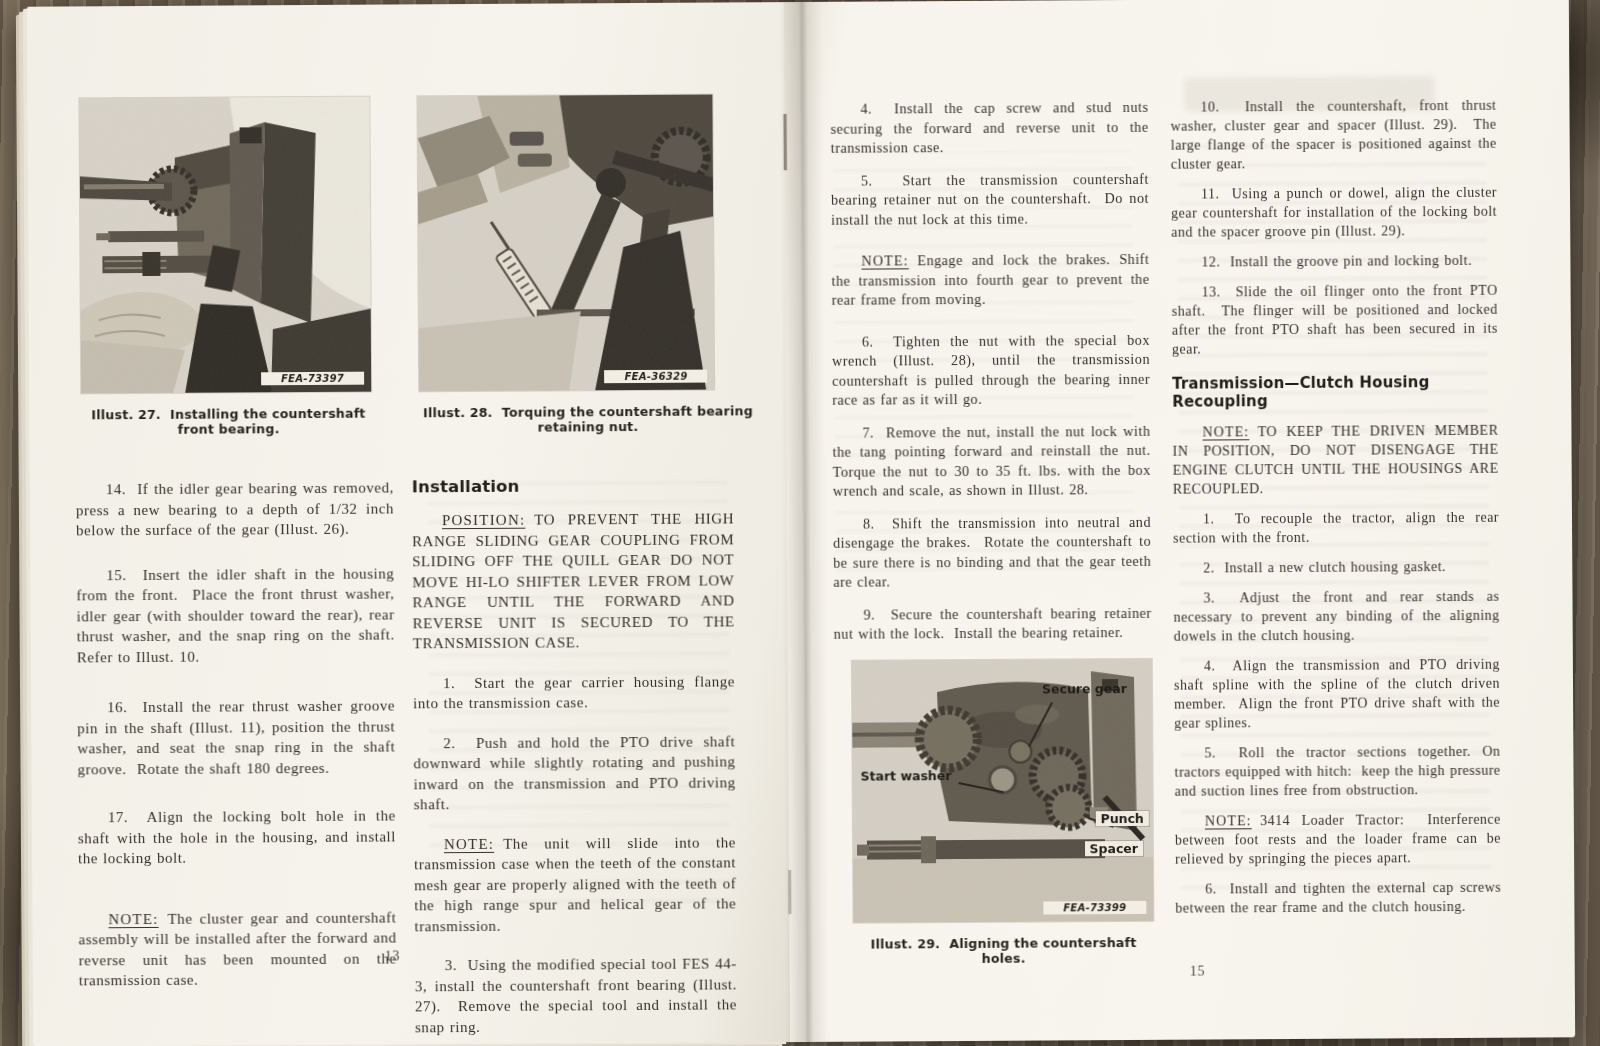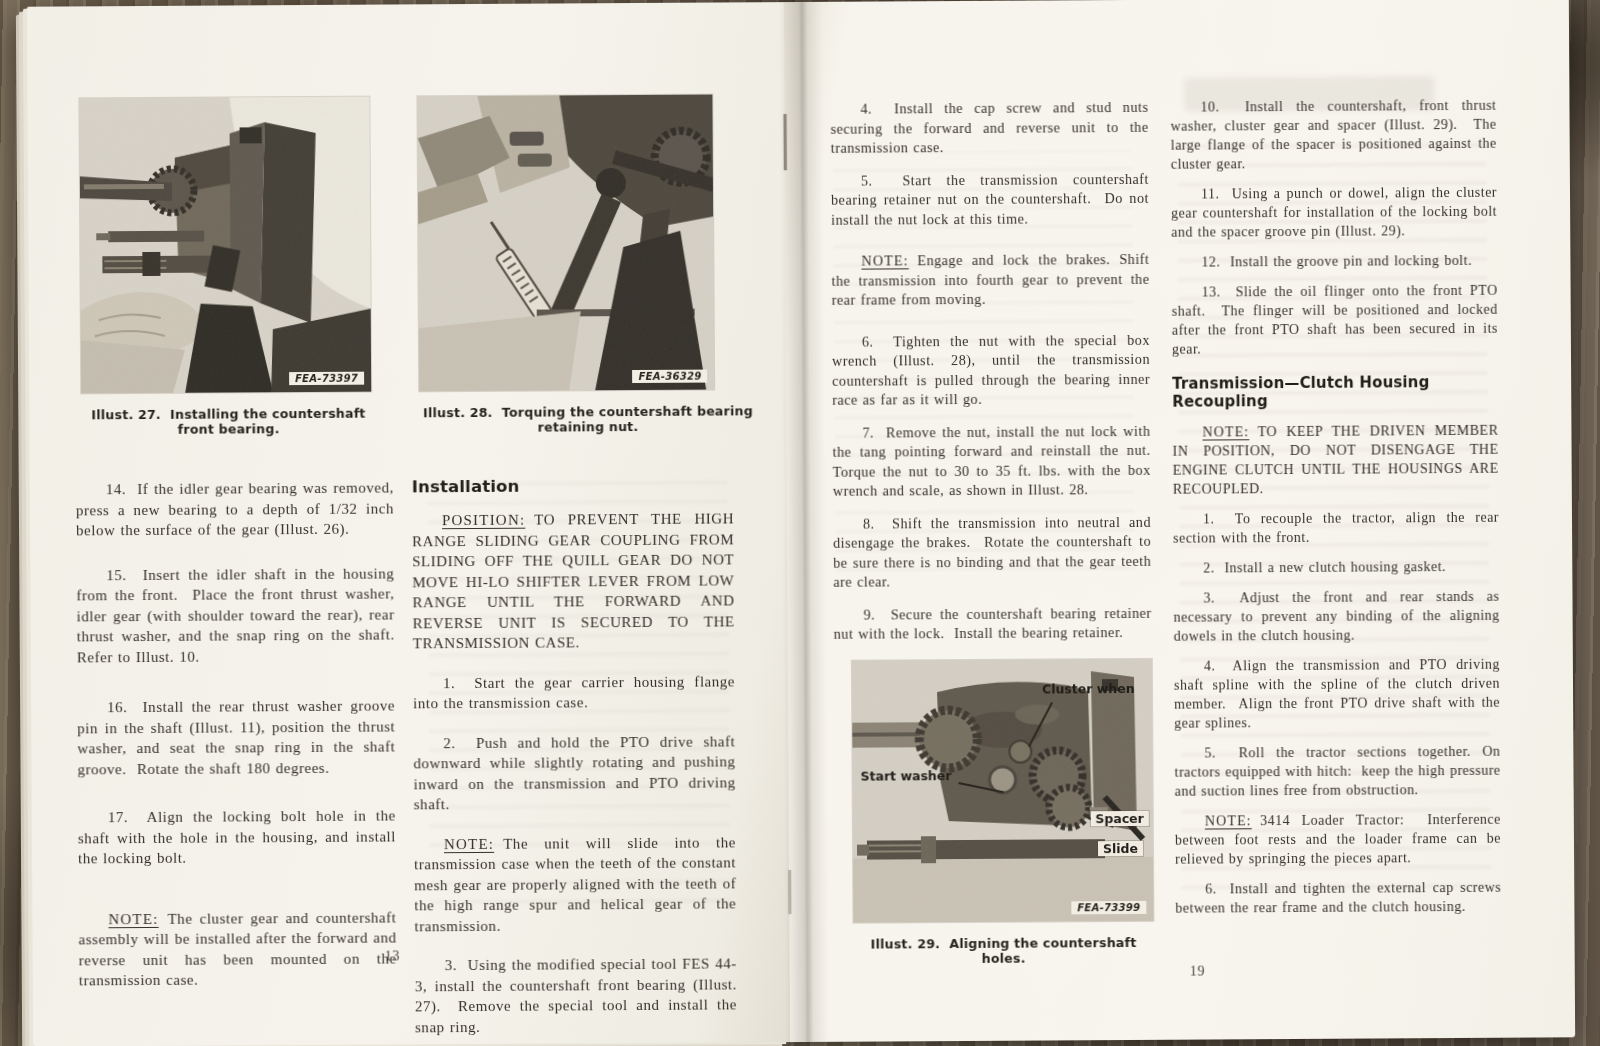--- a/index.html
+++ b/index.html
@@ -79,21 +79,21 @@
   .figures-row{display:flex;gap:44px;margin:92px 30px 0 52px;}
   .photo{
     position:relative;background:#d8d4cb;overflow:hidden;
     filter:sepia(.06) contrast(.97);
     box-shadow:0 0 0 1px rgba(120,112,96,.25);
   }
   .photo svg{position:absolute;inset:0;width:100%;height:100%;}
   .photo-tag{
     position:absolute;right:7px;bottom:7px;background:#f1efe7;color:#211f1a;
     font-family:"DejaVu Sans", sans-serif;font-style:italic;font-weight:bold;
-    font-size:10px;padding:1px 6px;letter-spacing:.03em;z-index:3;
+    font-size:10px;padding:1px 20px;letter-spacing:.03em;z-index:3;
   }
   figcaption{
     font-family:"DejaVu Sans", sans-serif;font-weight:bold;color:#26231d;
     font-size:12.5px;text-align:center;margin-top:14px;letter-spacing:.02em;
     white-space:pre-wrap;
   }
   .photo-label{
     position:absolute;font-family:"DejaVu Sans", sans-serif;font-weight:bold;
     font-size:12.5px;color:#1d1b15;z-index:3;white-space:nowrap;
   }
@@ -257,24 +257,24 @@
               <rect x="4" y="184" width="12" height="11" fill="#6e675b"></rect>
               <filter id="g29">
                   <feTurbulence type="fractalNoise" baseFrequency="0.9" numOctaves="2"></feTurbulence>
                   <feColorMatrix type="matrix" values="0 0 0 0 .35 0 0 0 0 .33 0 0 0 0 .29 0 0 0 .22 0"></feColorMatrix>
                 </filter>
               <rect width="300" height="262" filter="url(#g29)" opacity=".5"></rect>
             </svg>
             <div class="leader" style="left:200px;top:42px;width:50px;transform:rotate(118deg);"></div>
             <div class="leader" style="left:106px;top:122px;width:46px;transform:rotate(12deg);"></div>
             <div class="leader" style="left:236px;top:158px;width:26px;transform:rotate(20deg);"></div>
-            <div class="photo-label" style="left:190px;top:22px;">Cluster when</div>
+            <div class="photo-label" style="left:190px;top:22px;">Secure gear</div>
             <div class="photo-label" style="left:8px;top:108px;">Start washer</div>
-            <div class="photo-label boxed" style="right:4px;top:152px;">Spacer</div>
-            <div class="photo-label boxed" style="right:10px;top:182px;">Slide</div>
+            <div class="photo-label boxed" style="right:4px;top:152px;">Punch</div>
+            <div class="photo-label boxed" style="right:10px;top:182px;">Spacer</div>
             <div class="photo-tag">FEA-73399</div>
           </div>
           <figcaption>Illust. 29.  Aligning the countershaft holes.</figcaption>
         </figure>
       </div>
 
       <div class="rp-col rp-col2">
         <p class="para"><span class="lead"></span><span>10.  Install the countershaft, front thrust washer, cluster gear and spacer (Illust. 29).  The large flange of the spacer is positioned against the cluster gear.</span></p>
         <p class="para"><span class="lead"></span><span>11.  Using a punch or dowel, align the cluster gear countershaft for installation of the locking bolt and the spacer groove pin (Illust. 29).</span></p>
         <p class="para"><span class="lead"></span><span>12.  Install the groove pin and locking bolt.</span></p>
@@ -286,15 +286,15 @@
         <p class="para"><span class="lead"></span><span>1.  To recouple the tractor, align the rear section with the front.</span></p>
         <p class="para"><span class="lead"></span><span>2.  Install a new clutch housing gasket.</span></p>
         <p class="para"><span class="lead"></span><span>3.  Adjust the front and rear stands as necessary to prevent any binding of the aligning dowels in the clutch housing.</span></p>
         <p class="para"><span class="lead"></span><span>4.  Align the transmission and PTO driving shaft spline with the spline of the clutch driven member.  Align the front PTO drive shaft with the gear splines.</span></p>
         <p class="para"><span class="lead"></span><span>5.  Roll the tractor sections together. On tractors equipped with hitch:  keep the high pressure and suction lines free from obstruction.</span></p>
         <p class="para"><span class="lead">NOTE:</span><span>3414 Loader Tractor:  Interference between foot rests and the loader frame can be relieved by springing the pieces apart.</span></p>
         <p class="para"><span class="lead"></span><span>6.  Install and tighten the external cap screws between the rear frame and the clutch housing.</span></p>
       </div>
     </div>
 
-    <div class="pagenum" style="left:400px;top:964px;">19</div>
+    <div class="pagenum" style="left:400px;top:964px;">15</div>
   </div>
 </div>
 
 </body></html>

